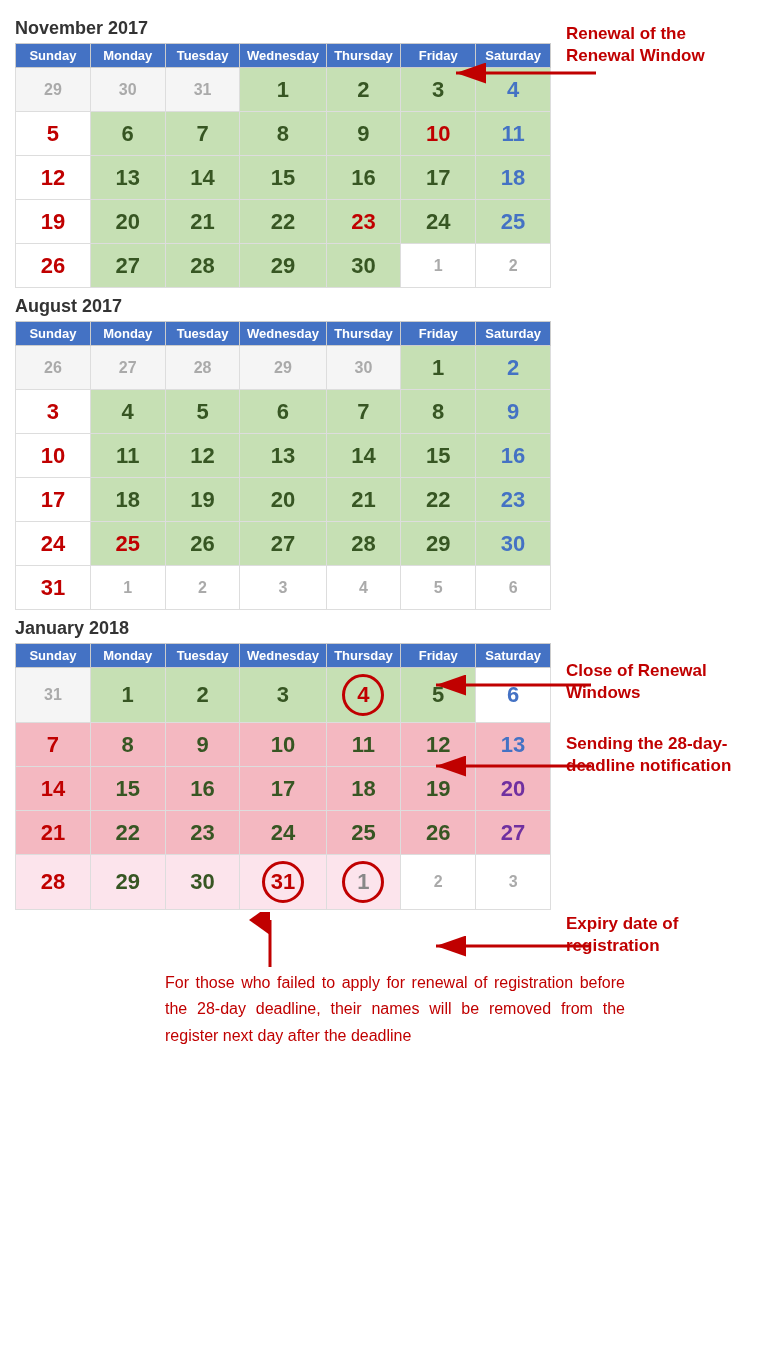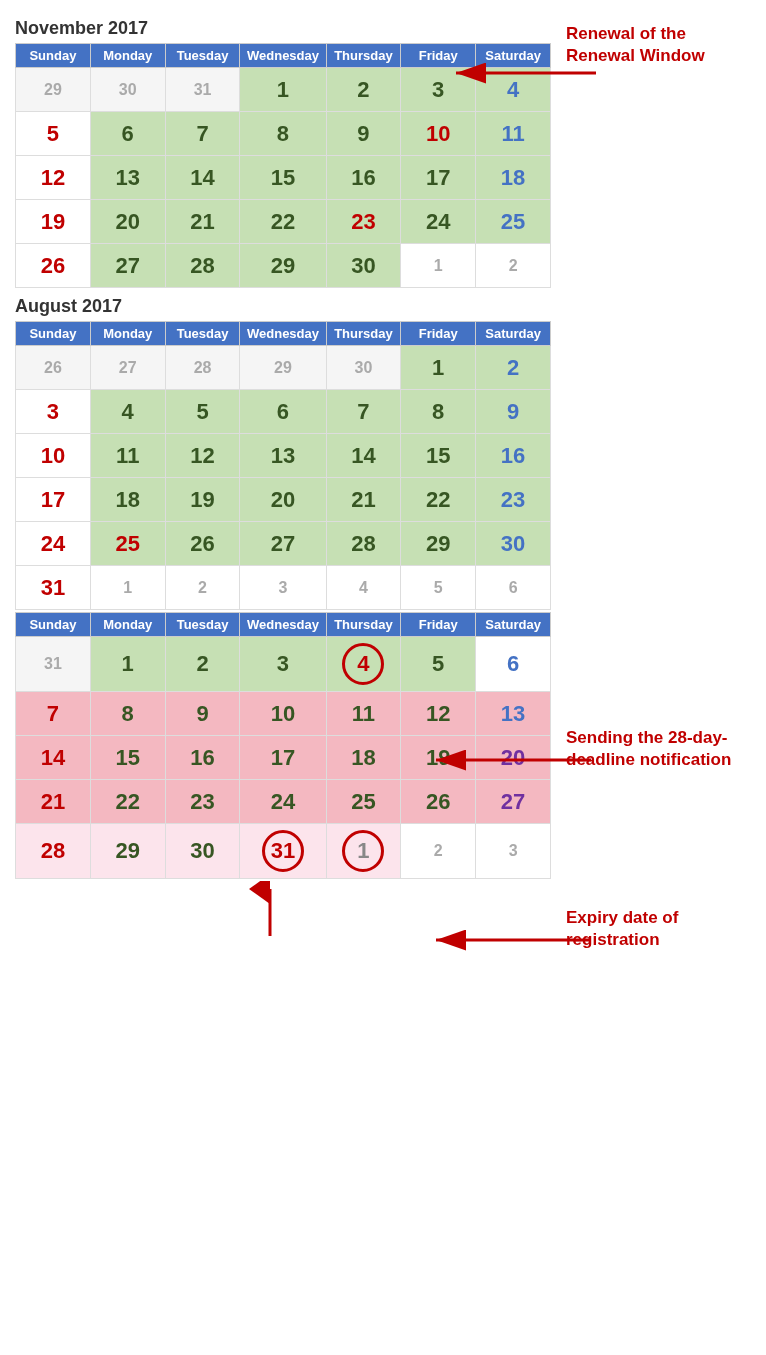--- a/index.html
+++ b/index.html
@@ -203,20 +203,21 @@
             <td style="color: rgb(170, 170, 170); background-color: white; font-size: 16px;">4</td>
             <td style="color: rgb(170, 170, 170); background-color: white; font-size: 16px;">5</td>
             <td style="color: rgb(170, 170, 170); background-color: white; font-size: 16px;">6</td>
           </tr>
         </tbody>
     </table>
   </div>
 
   <div style="position:relative;">
     <div class="calendar-section">
+      <div class="month-title">January 2018</div>
       <table class="calendar-table">
         <thead>
           <tr id="jan-header">
               <th>Sunday</th>
               <th>Monday</th>
               <th>Tuesday</th>
               <th>Wednesday</th>
               <th>Thursday</th>
               <th>Friday</th>
               <th style="background: rgb(68, 114, 196);">Saturday</th>
@@ -265,20 +266,31 @@
               <td style="background-color: rgb(252, 228, 236); color: rgb(55, 86, 35);">30</td>
               <td style="background-color: rgb(252, 228, 236);"><span style="display: inline-block; border: 3px solid rgb(192, 0, 0); border-radius: 50%; width: 42px; height: 42px; line-height: 36px; text-align: center; color: rgb(192, 0, 0); font-size: 22px; font-weight: bold;">31</span></td>
               <td style="background-color: rgb(252, 228, 236);"><span style="display: inline-block; border: 3px solid rgb(192, 0, 0); border-radius: 50%; width: 42px; height: 42px; line-height: 36px; text-align: center; color: rgb(136, 136, 136); font-size: 22px; font-weight: bold;">1</span></td>
               <td style="color: rgb(170, 170, 170); background-color: white; font-size: 16px;">2</td>
               <td style="color: rgb(170, 170, 170); background-color: white; font-size: 16px;">3</td>
             </tr>
           </tbody>
       </table>
     </div>
 
+    <div style="position:absolute; top:42px; right:5px; width:195px;">
+      <svg width="220" height="60" style="position:absolute;top:10px;left:-175px;">
+        <defs>
+          <marker id="arrowhead2" markerWidth="10" markerHeight="7" refX="10" refY="3.5" orient="auto">
+            <polygon points="0 0, 10 3.5, 0 7" fill="#c00000"></polygon>
+          </marker>
+        </defs>
+        <line x1="210" y1="15" x2="55" y2="15" stroke="#c00000" stroke-width="3" marker-end="url(#arrowhead2)"></line>
+      </svg>
+      <div style="color:#c00000;font-size:17px;font-weight:bold;line-height:1.3;padding-left:10px;">Close of Renewal Windows</div>
+    </div>
 
     <div style="position:absolute; top:115px; right:5px; width:195px;">
       <svg width="220" height="60" style="position:absolute;top:18px;left:-175px;">
         <defs>
           <marker id="arrowhead3" markerWidth="10" markerHeight="7" refX="10" refY="3.5" orient="auto">
             <polygon points="0 0, 10 3.5, 0 7" fill="#c00000"></polygon>
           </marker>
         </defs>
         <line x1="210" y1="15" x2="55" y2="15" stroke="#c00000" stroke-width="3" marker-end="url(#arrowhead3)"></line>
       </svg>
@@ -302,14 +314,17 @@
     <svg width="50" height="55">
       <defs>
         <marker id="arrowhead5" markerWidth="10" markerHeight="7" refX="5" refY="7" orient="auto">
           <polygon points="0 7, 5 0, 10 7" fill="#c00000"></polygon>
         </marker>
       </defs>
       <line x1="25" y1="55" x2="25" y2="8" stroke="#c00000" stroke-width="3" marker-end="url(#arrowhead5)"></line>
     </svg>
   </div>
 
+  <div style="margin-left:155px; margin-top:0px;">
+    <div style="color:#c00000;font-size:16px;line-height:1.65;max-width:460px;text-align:justify;">For those who failed  to apply for  renewal  of  registration before  the  28-day  deadline, their names  will  be  removed from the register next day after the deadline</div>
+  </div>
 
 </div>
 
 </body></html>

